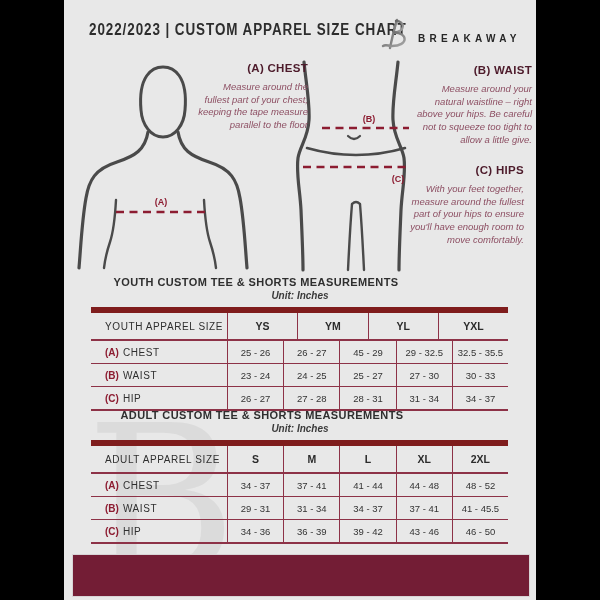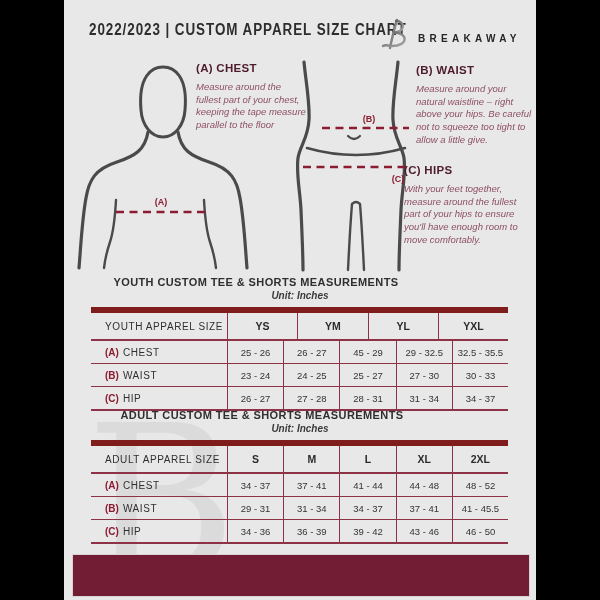--- a/index.html
+++ b/index.html
@@ -7,21 +7,21 @@
   #stage{position:relative;width:600px;height:600px;background:#000;overflow:hidden;}
   #content{position:absolute;left:64px;top:0;width:472px;height:600px;background:#e8e8e8;overflow:hidden;}
 
   
   .hdr-title{position:absolute;left:25px;top:21px;font-size:16px;font-weight:bold;color:#2d2d2d;
     letter-spacing:1.1px;transform:scaleX(.84);transform-origin:left top;white-space:nowrap;}
   .brand-wrap{position:absolute;left:316px;top:16px;display:flex;align-items:center;}
   .brand-text{font-size:10px;font-weight:bold;color:#262626;letter-spacing:4.3px;margin-left:8px;margin-top:8px;}
 
   
-  .inst{position:absolute;}
+  .inst{position:absolute;text-align:right;}
   .inst h3{margin:0;font-size:11.5px;font-weight:bold;color:#4d1b2b;letter-spacing:.3px;}
   .inst p{margin:7px 0 0 0;font-size:9.5px;font-style:italic;color:#8d4f63;line-height:1.33;}
   #inst-a{left:132px;top:62px;width:112px;}
   #inst-b{left:352px;top:64px;width:116px;}
   #inst-c{left:340px;top:164px;width:120px;}
 
   
   #figures{position:absolute;left:0;top:58px;}
 
   

